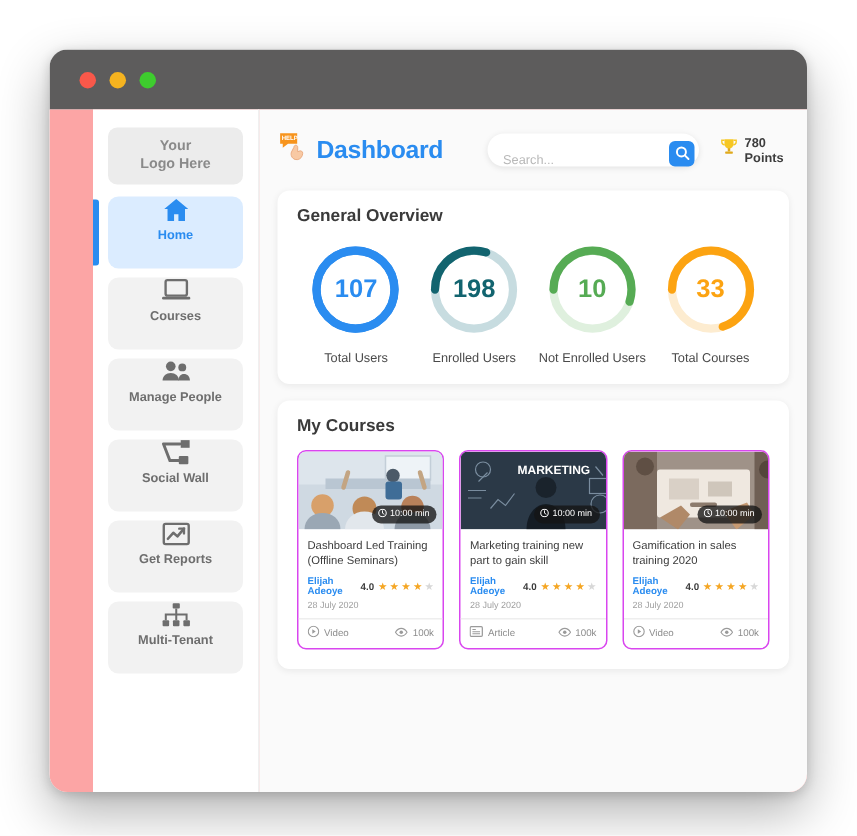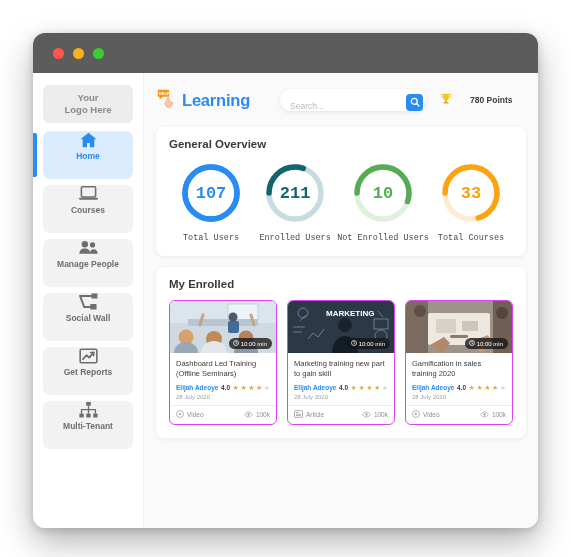--- a/index.html
+++ b/index.html
@@ -24,21 +24,21 @@
   }
   .titlebar {
     height: 40px; background: #5d5c5c;
     display: flex; align-items: center; padding-left: 20px; gap: 9px;
   }
   .dot { width: 11px; height: 11px; border-radius: 50%; }
   .dot.red { background:#f9584a; }
   .dot.yellow { background:#f5b31f; }
   .dot.green { background:#3ecc2e; }
 
-  .body-area { display: flex; height: 455px; background: #fca5a5; }
+  .body-area { display: flex; height: 455px; background: #fca5a5; padding-left: 29px; }
 
   
   .sidebar {
     width: 111px; background: #ffffff; flex: 0 0 111px;
     padding: 12px 10px 0 10px; position: relative;
     border-right: 1px solid #f0f0f0;
   }
   .logo-box {
     height: 38px; background:#ececec; border-radius: 6px;
     display:flex; flex-direction:column; align-items:center; justify-content:center;
@@ -74,32 +74,32 @@
   }
   .search-input {
     border:0; outline:0; flex:1; font-size:8.5px; color:#9a9a9a;
     font-family:"Liberation Sans", sans-serif; background:transparent;
   }
   .search-input::placeholder { color:#b8b8b8; }
   .search-btn {
     width:17px; height:17px; border-radius:4px; background:#2a8cf0;
     display:flex; align-items:center; justify-content:center; border:0; cursor:pointer;
   }
-  .points { margin-left: 14px; display:flex; align-items:center; gap:18px;text-align:center; }
+  .points { margin-left: 14px; display:flex; align-items:center; gap:4px; }
   .points-text { font-size:8.5px; font-weight:700; color:#3d3d3d; }
 
   
   .panel {
     background:#fff; border-radius:8px; padding: 11px 13px 13px 13px;
     box-shadow: 0 1px 5px rgba(0,0,0,0.07);
     margin-bottom: 11px;
   }
   .panel-title { font-size:11.5px; font-weight:700; color:#3a3a3a; margin-bottom: 6px; }
 
-  .donuts { display:flex; justify-content:center; align-items:flex-start; padding-top:6px;font-family:Liberation Mono, monospace; }
+  .donuts { display:flex; justify-content:center; align-items:flex-start; padding-top:6px; }
   .donut-cell { display:flex; flex-direction:column; align-items:center; width:92px; }
   .donut { position:relative; width:62px; height:62px; }
   .donut svg { display:block; transform: rotate(-90deg); }
   .donut-val {
     position:absolute; inset:0; display:flex; align-items:center; justify-content:center;
     font-size:17px; font-weight:600;
   }
   .donut-label { margin-top:9px; font-size:8.5px; color:#4a4a4a; font-weight:500; white-space:nowrap; }
 
   
@@ -227,21 +227,21 @@
 
         <div class="topbar">
           <div class="brand">
             <span>
               <svg width="21" height="21" viewBox="0 0 24 24">
                 <path d="M2 2h13v8H8l-4 3.2V10H2z" fill="#f7941d"></path>
                 <text x="3.2" y="7.6" font-size="4.6" fill="#ffffff" font-family="Liberation Sans, sans-serif" font-weight="700">HELP</text>
                 <path d="M12.5 12.8c0-1 .7-1.6 1.5-1.6s1.4.7 1.4 1.6v3.4l1.2-.5c1.4-.6 2.7.3 2.6 1.7-.1 2.3-1.6 4.6-4.1 4.8-2.4.2-4.1-1.2-4.6-3.2-.3-1.2-.1-2.4.5-3.3z" fill="#f8c9a4" stroke="#e8a87c" stroke-width="0.7"></path>
               </svg>
             </span>
-            <span class="brand-title">Learning</span>
+            <span class="brand-title">Dashboard</span>
           </div>
 
           <div class="search-wrap">
             <input class="search-input" type="text" placeholder="Search..." style="">
             <button class="search-btn">
               <span>
                 <svg width="10" height="10" viewBox="0 0 14 14">
                     <circle cx="6" cy="6" r="4.2" fill="none" stroke="#fff" stroke-width="1.8"></circle>
                     <path d="M9.2 9.2L12.6 12.6" stroke="#fff" stroke-width="1.8" stroke-linecap="round"></path>
                   </svg>
@@ -276,21 +276,21 @@
               </div>
               <div class="donut-label">Total Users</div>
             </div>
 
             <div class="donut-cell">
               <div class="donut">
                 <svg width="62" height="62" viewBox="0 0 62 62">
                   <circle cx="31" cy="31" r="26" fill="none" stroke="#c7dce0" stroke-width="5.5"></circle>
                   <circle id="arc1" cx="31" cy="31" r="26" fill="none" stroke="#12646f" stroke-width="5.5" stroke-linecap="round" stroke-dasharray="49.00884539600077 114.35397259066849" stroke-dashoffset="0" transform="rotate(-90 31 31)"></circle>
                 </svg>
-                <div class="donut-val" style="color:#12646f">211</div>
+                <div class="donut-val" style="color:#12646f">198</div>
               </div>
               <div class="donut-label">Enrolled Users</div>
             </div>
 
             <div class="donut-cell">
               <div class="donut">
                 <svg width="62" height="62" viewBox="0 0 62 62">
                   <circle cx="31" cy="31" r="26" fill="none" stroke="#dff0de" stroke-width="5.5"></circle>
                   <circle id="arc2" cx="31" cy="31" r="26" fill="none" stroke="#56ab54" stroke-width="5.5" stroke-linecap="round" stroke-dasharray="89.8495498926681 73.51326809400116" stroke-dashoffset="0" transform="rotate(-90 31 31)"></circle>
                 </svg>
@@ -307,21 +307,21 @@
                 </svg>
                 <div class="donut-val" style="color:#fca311">33</div>
               </div>
               <div class="donut-label">Total Courses</div>
             </div>
 
           </div>
         </section>
 
         <section class="panel">
-          <div class="panel-title">My Enrolled</div>
+          <div class="panel-title">My Courses</div>
           <div class="cards">
 
             <article class="card">
               <div class="thumb">
                 <svg class="thumb-img" width="109" height="52" viewBox="0 0 109 52" preserveAspectRatio="none">
                   <rect width="109" height="52" fill="#cfd9e2"></rect>
                   <rect y="0" width="109" height="22" fill="#dde5ec"></rect>
                   <rect x="58" y="3" width="30" height="16" fill="#eef3f7" stroke="#c3ced8"></rect>
                   <rect x="18" y="18" width="70" height="7" fill="#b9c6d2"></rect>
                   <circle cx="63" cy="16" r="4.5" fill="#4c5a68"></circle>

